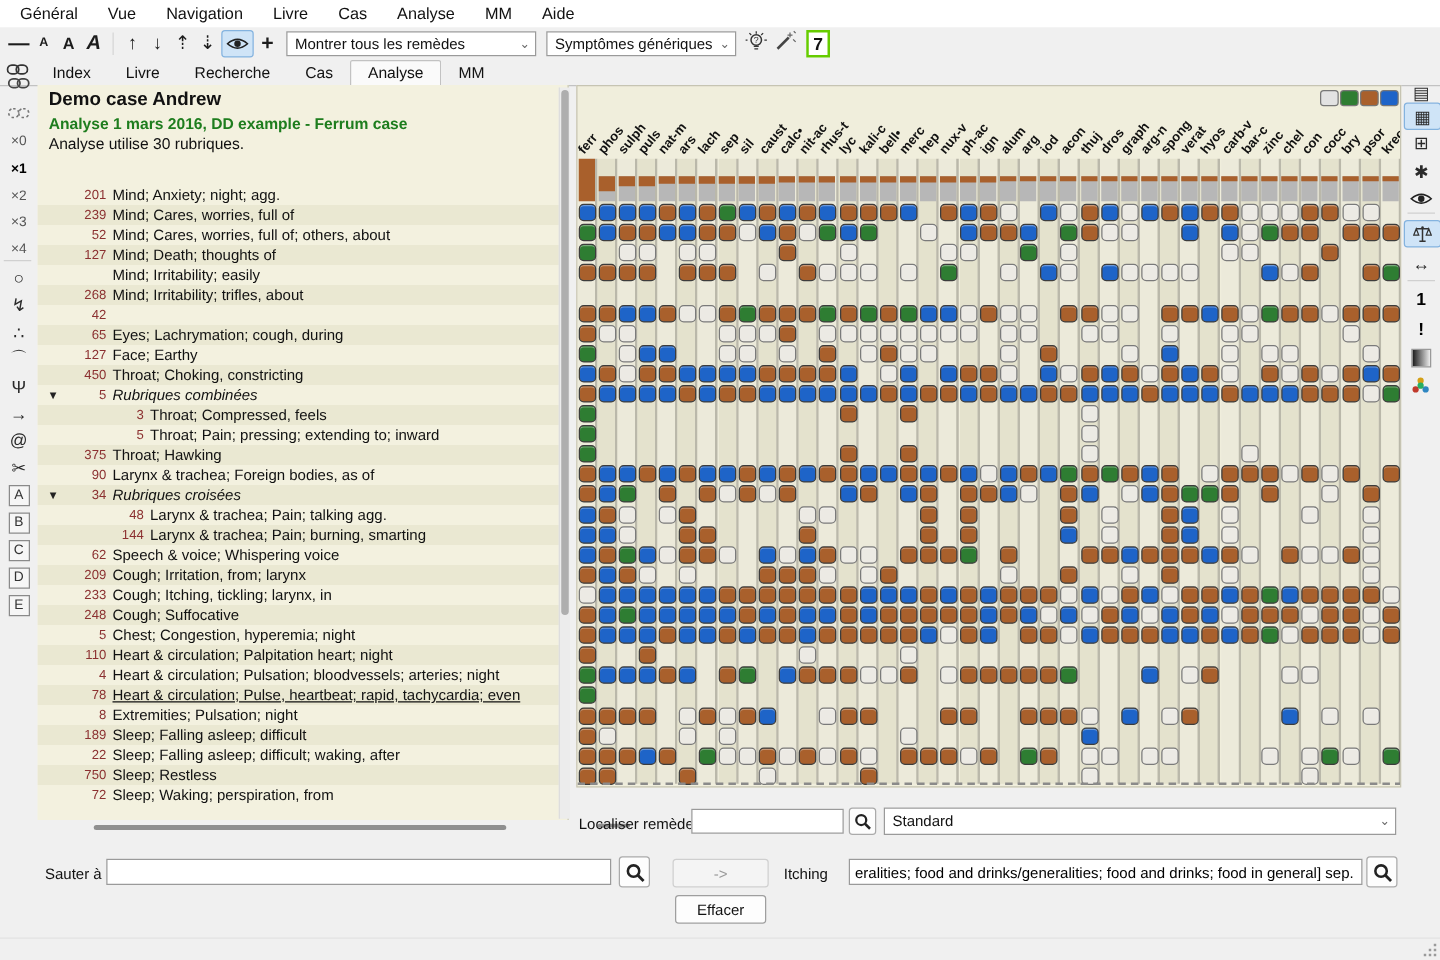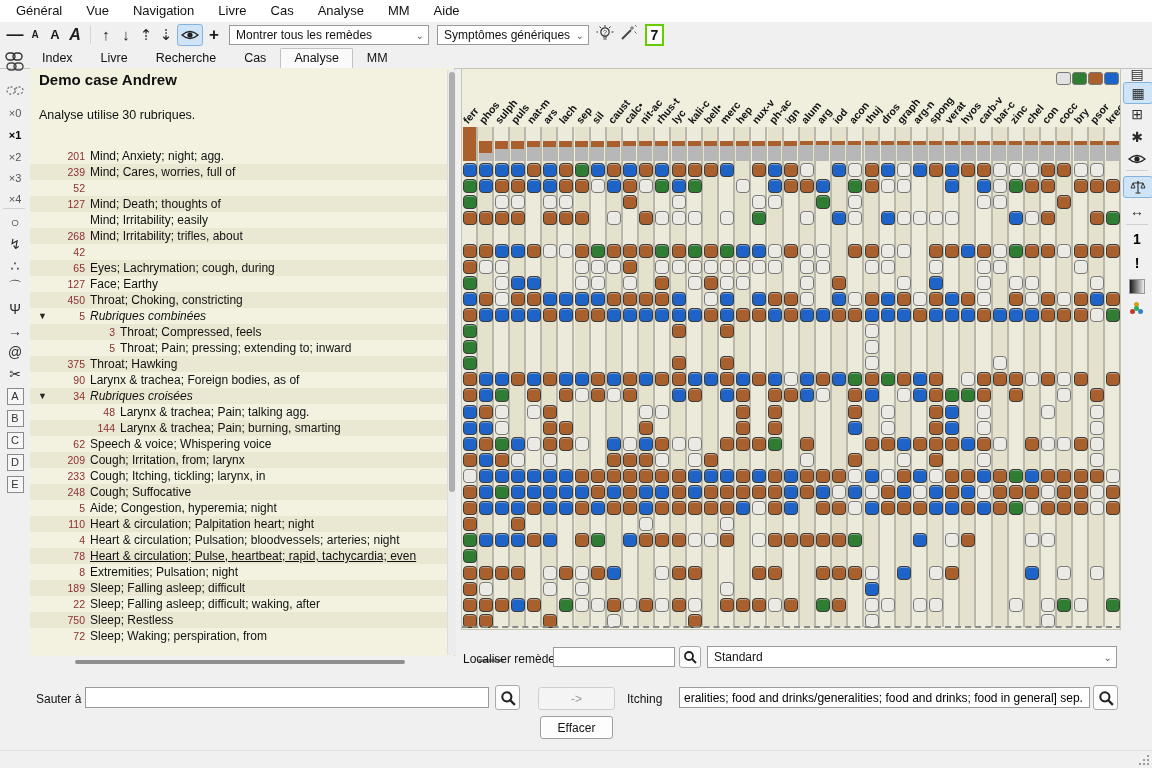--- a/index.html
+++ b/index.html
@@ -193,32 +193,34 @@
     <div class="strip-icon" style="left: 1px; top: 392px;">
       <span class="boxed">D</span>
     </div>
     <div class="strip-icon" style="left: 1px; top: 414px;">
       <span class="boxed">E</span>
     </div>
   </div>
 
 <div id="case-panel" class="abs">
   <div id="case-title">Demo case Andrew</div>
+  <div id="case-subtitle">Analyse 1 mars 2016, DD example - Ferrum case</div>
   <div id="case-info">Analyse utilise 30 rubriques.</div>
   <div id="rubric-rows">
       <div class="rubric-row" style="top: 80px;">
         <span class="rubric-num" style="width: 40px; left: 15px;">201</span>
         <span class="rubric-label" style="left: 60px;">Mind; Anxiety; night; agg.</span>
       </div>
       <div class="rubric-row stripe" style="top: 96px;">
         <span class="rubric-num" style="width: 40px; left: 15px;">239</span>
         <span class="rubric-label" style="left: 60px;">Mind; Cares, worries, full of</span>
       </div>
       <div class="rubric-row" style="top: 112px;">
         <span class="rubric-num" style="width: 40px; left: 15px;">52</span>
+        <span class="rubric-label" style="left: 60px;">Mind; Cares, worries, full of; others, about</span>
       </div>
       <div class="rubric-row stripe" style="top: 128px;">
         <span class="rubric-num" style="width: 40px; left: 15px;">127</span>
         <span class="rubric-label" style="left: 60px;">Mind; Death; thoughts of</span>
       </div>
       <div class="rubric-row" style="top: 144px;">
         <span class="rubric-num" style="width: 40px; left: 15px;"></span>
         <span class="rubric-label" style="left: 60px;">Mind; Irritability; easily</span>
       </div>
       <div class="rubric-row stripe" style="top: 160px;">
@@ -285,21 +287,21 @@
       <div class="rubric-row" style="top: 400px;">
         <span class="rubric-num" style="width: 40px; left: 15px;">233</span>
         <span class="rubric-label" style="left: 60px;">Cough; Itching, tickling; larynx, in</span>
       </div>
       <div class="rubric-row stripe" style="top: 416px; padding-left: 32px;">
         <span class="rubric-num" style="width: 40px; left: 15px;">248</span>
         <span class="rubric-label" style="left: 60px;">Cough; Suffocative</span>
       </div>
       <div class="rubric-row" style="top: 432px;">
         <span class="rubric-num" style="width: 40px; left: 15px;">5</span>
-        <span class="rubric-label" style="left: 60px;">Aide; Congestion, hyperemia; night</span>
+        <span class="rubric-label" style="left: 60px;">Chest; Congestion, hyperemia; night</span>
       </div>
       <div class="rubric-row stripe" style="top: 448px;">
         <span class="rubric-num" style="width: 40px; left: 15px;">110</span>
         <span class="rubric-label" style="left: 60px;">Heart &amp; circulation; Palpitation heart; night</span>
       </div>
       <div class="rubric-row" style="top: 464px;">
         <span class="rubric-num" style="width: 40px; left: 15px;">4</span>
         <span class="rubric-label" style="left: 60px;">Heart &amp; circulation; Pulsation; bloodvessels; arteries; night</span>
       </div>
       <div class="rubric-row stripe" style="top: 480px;">

